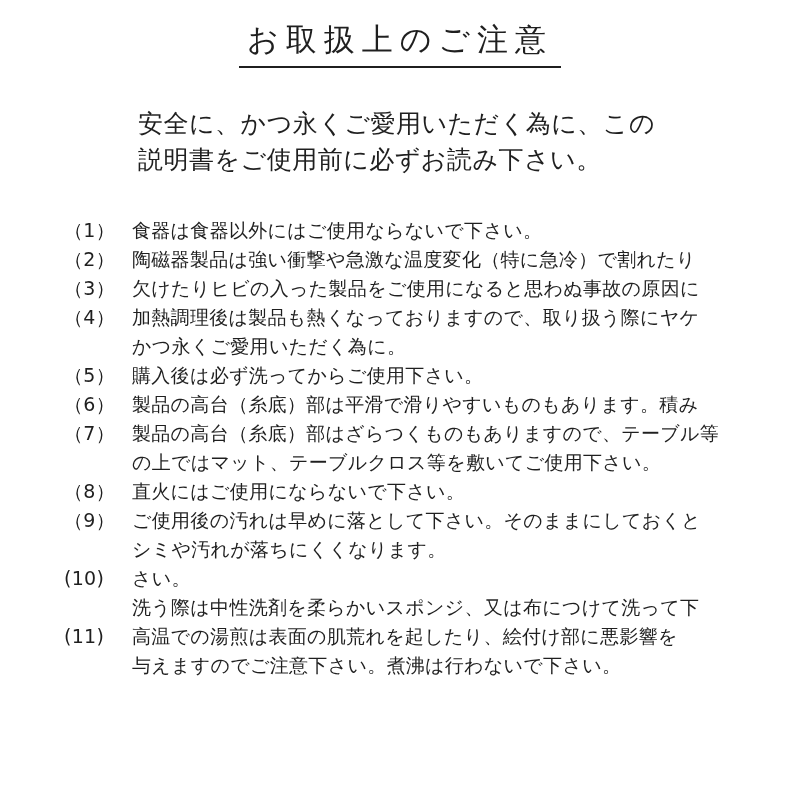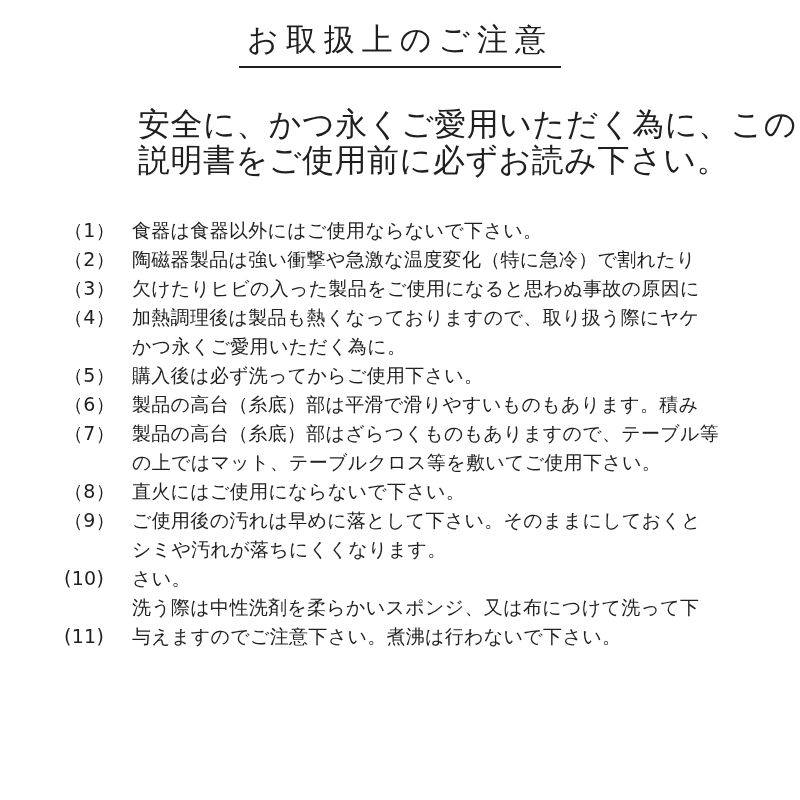--- a/index.html
+++ b/index.html
@@ -28,21 +28,21 @@
     font-weight: 500;
     letter-spacing: 7px;
     color: #1f1f1f;
     border-bottom: 2px solid #1f1f1f;
     padding: 0 8px 8px 8px;
     line-height: 1.2;
     text-align: center;
   }
   .intro {
     margin: 38px 0 0 138px;
-    font-size: 32px;
+    font-size: 25px;
     font-weight: 500;
     line-height: 36px;
     letter-spacing: 0.5px;
     color: #1f1f1f;
   }
   .intro .line { display: block; }
   .notice-list {
     list-style: none;
     margin: 38px 0 0 0;
     padding: 0 40px 0 64px;
@@ -150,18 +150,19 @@
       <span class="num">(10)</span>
       <span class="item-text">
         <span class="line">さい。</span>
         <span class="line">洗う際は中性洗剤を柔らかいスポンジ、又は布につけて洗って下</span>
       </span>
     </li>
 
     <li class="notice-item">
       <span class="num">(11)</span>
       <span class="item-text">
+        <span class="line">高温での湯煎は表面の肌荒れを起したり、絵付け部に悪影響を</span>
         <span class="line">与えますのでご注意下さい。煮沸は行わないで下さい。</span>
       </span>
     </li>
 
   </ol>
 </div>
 
 </body></html>

